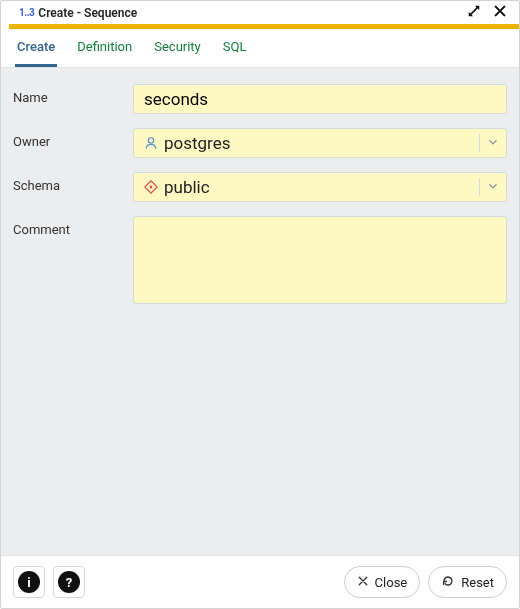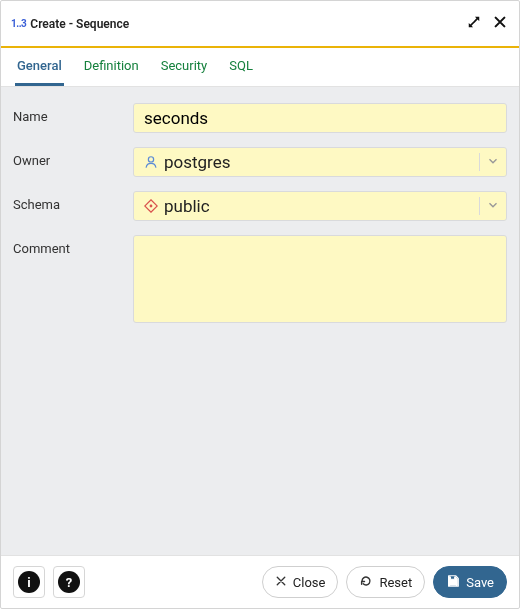--- a/index.html
+++ b/index.html
@@ -11,22 +11,23 @@
   width: 520px;
   height: 609px;
   overflow: hidden;
   border: 1px solid #d4d4d4;
   border-radius: 2px;
 }
 .dialog { display: flex; flex-direction: column; height: 100%; }
 .header {
   display: flex;
   align-items: center;
-  padding: 12px 10px;
-  border-bottom: 2px solid #eab308;
+  padding: 1px 10px;
+  border-bottom: 5px solid #eab308;
+  margin-left: 8px;
 }
 .seq-icon {
   font-size: 10px;
   font-weight: 700;
   color: #3a5fd7;
   margin-right: 4px;
   letter-spacing: -0.5px;
 }
 .title { font-weight: 600; font-size: 12px; flex: 1; }
 .hdr-btns { display: flex; gap: 8px; }
@@ -148,21 +149,21 @@
       </span>
       <span class="hdr-btn">
         <svg width="14" height="14" viewBox="0 0 16 16">
             <path d="M3 3l10 10M13 3L3 13" stroke="#111" stroke-width="2.4" stroke-linecap="round"></path>
           </svg>
       </span>
     </div>
   </div>
 
   <div class="tabs">
-    <div class="tab active">General</div>
+    <div class="tab active">Create</div>
     <div class="tab">Definition</div>
     <div class="tab">Security</div>
     <div class="tab">SQL</div>
   </div>
 
   <div class="body">
 
     <div class="row">
       <div class="lbl">Name</div>
       <div class="ctrl">
@@ -243,26 +244,15 @@
     </div>
     <div class="btn">
       <span>
         <svg width="14" height="14" viewBox="0 0 16 16">
             <path d="M3.5 8a4.5 4.5 0 1 1 1.3 3.2" fill="none" stroke="#333" stroke-width="1.6" stroke-linecap="round"></path>
             <path d="M3 11.8V8.5h3.3" fill="none" stroke="#333" stroke-width="1.6" stroke-linecap="round" stroke-linejoin="round"></path>
           </svg>
       </span>
       <span>Reset</span>
     </div>
-    <div class="btn primary">
-      <span>
-        <svg width="14" height="14" viewBox="0 0 16 16">
-            <path d="M3 2h8l3 3v9a0 0 0 0 1 0 0H3V2z" fill="#fff" opacity="0"></path>
-            <path d="M3 2h8l3 3v9H3V2zm2 1v3h5V3m-6 8h8v3H4v-3z" fill="none" stroke="#fff" stroke-width="1.4" stroke-linejoin="round"></path>
-            <rect x="4" y="10" width="8" height="4" fill="#fff" opacity="0"></rect>
-            <path d="M2.5 2.5h8l3 3v8h-11v-11z M5 2.5V6h5V2.5 M4.5 10.5h7v3h-7z" fill="#fff"></path>
-          </svg>
-      </span>
-      <span>Save</span>
-    </div>
   </div>
 
 </div>
 
 </body></html>

